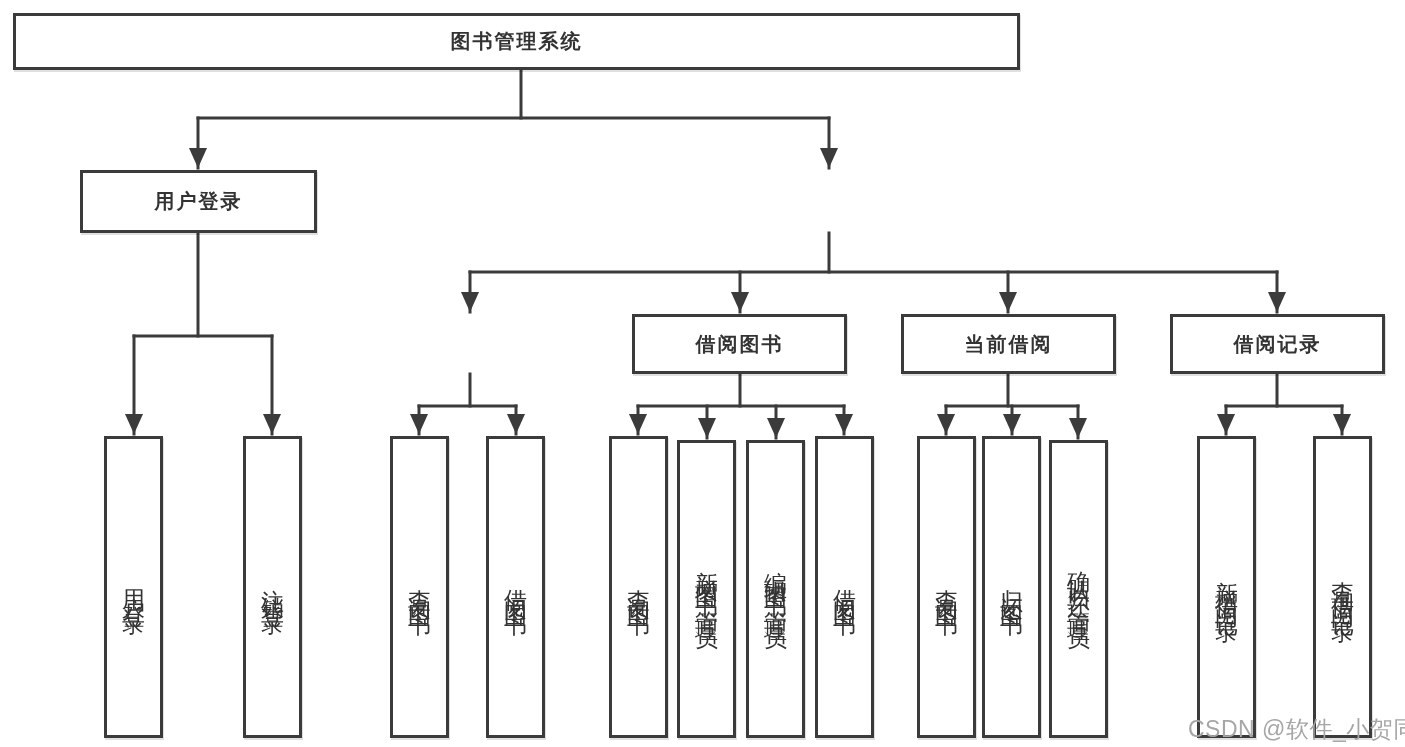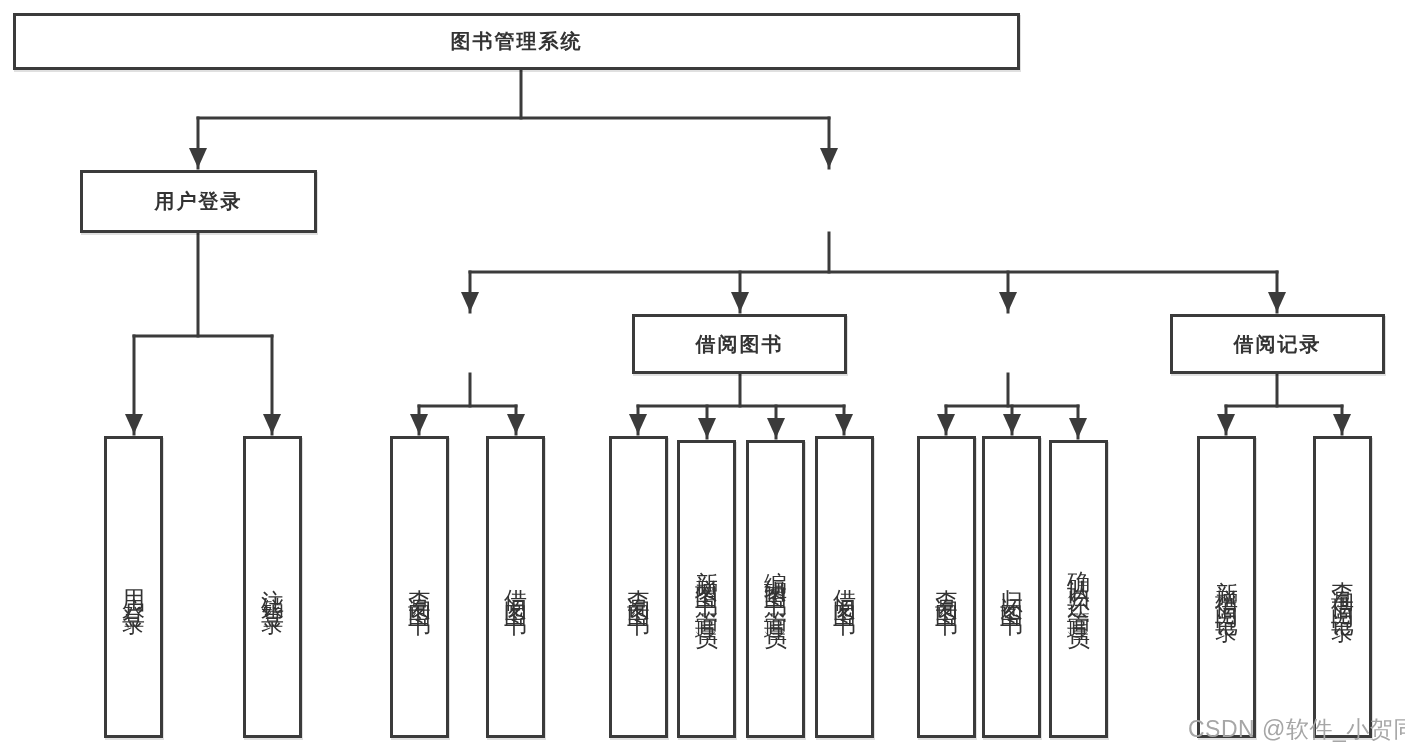--- a/index.html
+++ b/index.html
@@ -101,20 +101,23 @@
     <span>图书管理系统</span>
   </div>
 
   <div class="node h" style="left:80px;top:170px;width:237px;height:63px">
     <span>用户登录</span>
   </div>
 
   <div class="node h" style="left:632px;top:314px;width:215px;height:60px">
     <span>借阅图书</span>
   </div>
+  <div class="node h" style="left:901px;top:314px;width:215px;height:60px">
+    <span>当前借阅</span>
+  </div>
   <div class="node h" style="left:1170px;top:314px;width:215px;height:60px">
     <span>借阅记录</span>
   </div>
 
   <div class="node v" style="left:104px;top:436px;width:59px;height:302px">
     <span>用户登录</span>
   </div>
   <div class="node v" style="left:243px;top:436px;width:59px;height:302px">
     <span>注销登录</span>
   </div>

